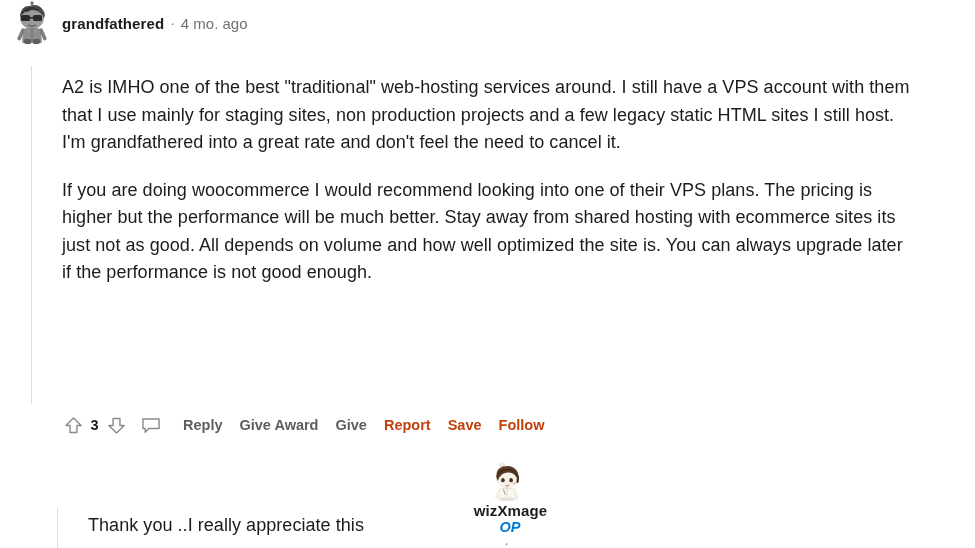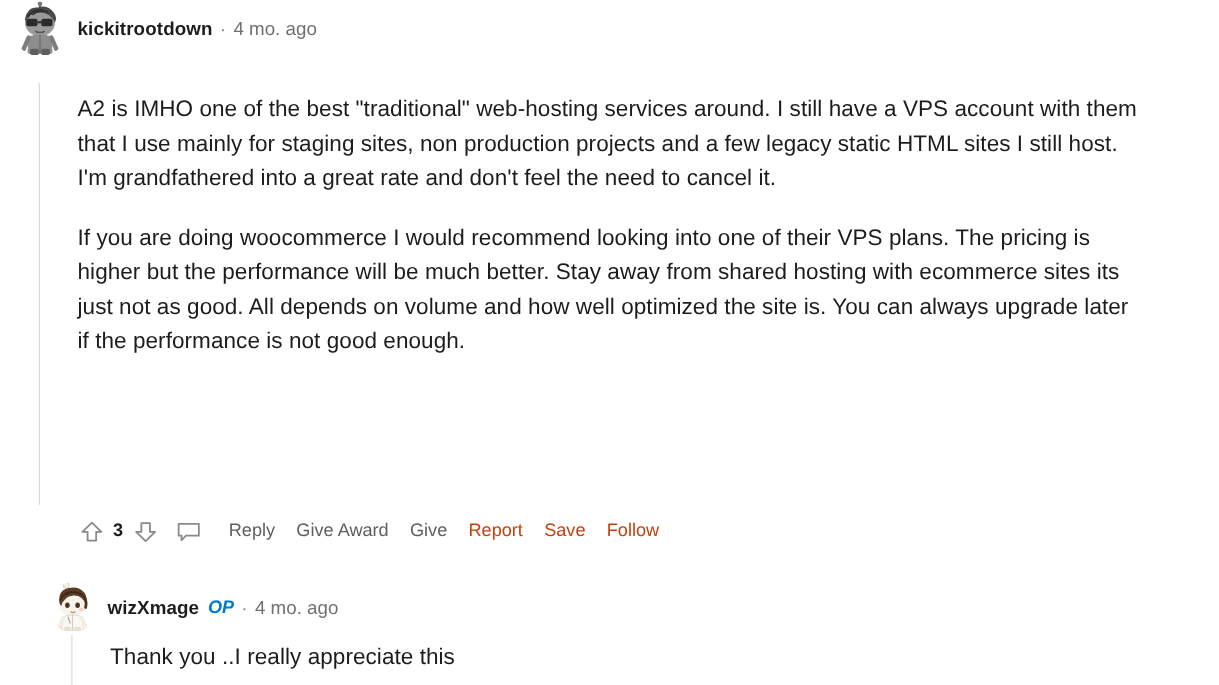--- a/index.html
+++ b/index.html
@@ -128,40 +128,41 @@
   .comment-icon-btn {
     display: inline-flex;
     align-items: center;
     justify-content: center;
     width: 30px; height: 26px;
     margin-left: 7px;
     cursor: pointer;
   }
   .action-link {
     font-size: 14.5px;
-    font-weight: 400;
+    font-weight: 700;
     color: #5c5e60;
     margin-left: 17px;
     cursor: pointer;
     white-space: nowrap;
   }
   .action-link.muted { color: #c2410c; }
 
   
   .comment-reply {
     position: absolute;
     left: 26px;
     top: 462px;
     width: 949px;
   }
   .reply-header {
     display: flex;
     align-items: center;
     height: 48px;
     padding-left: 12px;
+    flex-direction: column;
   }
   .avatar-sm {
     width: 40px; height: 40px;
     border-radius: 50%;
     flex: 0 0 40px;
     overflow: hidden;
   }
   .avatar-sm svg { display: block; width: 40px; height: 40px; }
   .reply-body {
     position: absolute;
@@ -200,21 +201,21 @@
           <path d="M18 24 Q22 26 26 24" stroke="#5a5a5a" stroke-width="1.3" fill="none"></path>
 
           <path d="M13 28 Q22 25 31 28 L32 42 L12 42 Z" fill="#8e8e8e"></path>
           <path d="M22 27 L22 42" stroke="#6a6a6a" stroke-width="1"></path>
           <path d="M13 29 L9 38" stroke="#7d7d7d" stroke-width="3.5" stroke-linecap="round"></path>
           <path d="M31 29 L35 38" stroke="#7d7d7d" stroke-width="3.5" stroke-linecap="round"></path>
           <rect x="14" y="38" width="7" height="5" rx="1.5" fill="#5e5e5e"></rect>
           <rect x="23" y="38" width="7" height="5" rx="1.5" fill="#5e5e5e"></rect>
         </svg>
       </span>
-      <span class="username">kickitrootdown</span>
+      <span class="username">grandfathered</span>
       <span class="dot-sep">·</span>
       <span class="timestamp">4 mo. ago</span>
     </div>
 
     <div class="comment-body">
       <p class="para">A2 is IMHO one of the best "traditional" web-hosting services around. I still have a VPS account with them that I use mainly for staging sites, non production projects and a few legacy static HTML sites I still host. I'm grandfathered into a great rate and don't feel the need to cancel it.</p>
       <p class="para">If you are doing woocommerce I would recommend looking into one of their VPS plans. The pricing is higher but the performance will be much better. Stay away from shared hosting with ecommerce sites its just not as good. All depends on volume and how well optimized the site is. You can always upgrade later if the performance is not good enough.</p>
     </div>
 
     <div class="actions">

